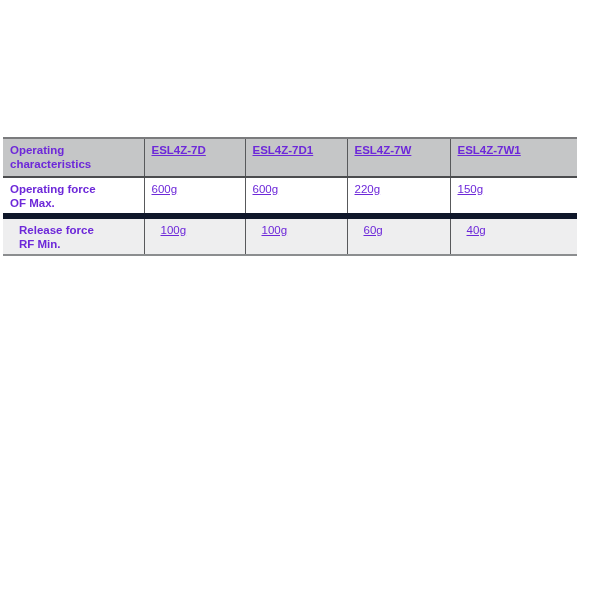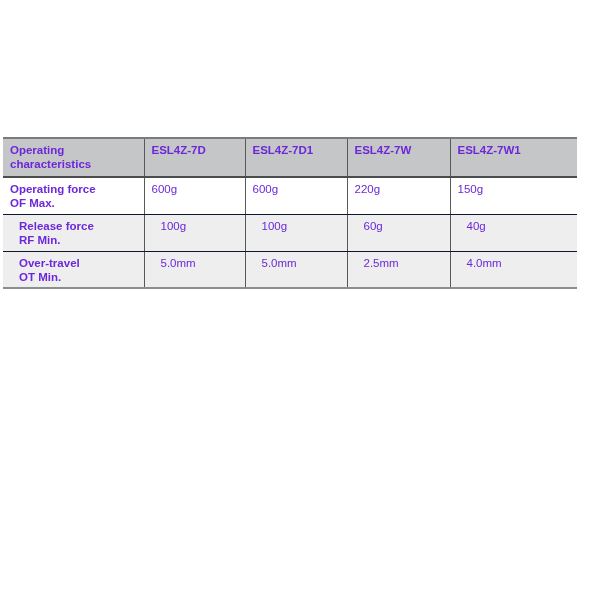--- a/index.html
+++ b/index.html
@@ -36,29 +36,30 @@
   }
   .spec-table thead th {
     height: 39px;
     background: #c5c6c7;
     font-weight: bold;
     border-top: 2px solid #7a7b7d;
     border-bottom: 2px solid #4b4c4e;
   }
   .spec-table tbody td {
     height: 37px;
-    border-bottom: 1px solid #0f172a;
+    border-bottom: 6px solid #0f172a;
     font-weight: normal;
   }
   .spec-table tbody tr:last-child td {
     border-bottom: 2px solid #8b8d8f;
   }
   .spec-table th + th,
   .spec-table td + td {
     border-left: 1px solid #58595b;
+    text-decoration: underline;
   }
   .spec-table tbody tr.stripe td {
     background: #eeeeef;
     padding-left: 16px;
   }
   .spec-table tbody td.label-cell {
     font-weight: bold;
   }
   .line2 {
     display: block;
@@ -96,22 +97,15 @@
           <td class="value-cell">220g</td>
           <td class="value-cell">150g</td>
         </tr>
         <tr class="stripe">
           <td class="label-cell"><span>Release force</span><span class="line2">RF Min.</span></td>
           <td class="value-cell">100g</td>
           <td class="value-cell">100g</td>
           <td class="value-cell">60g</td>
           <td class="value-cell">40g</td>
         </tr>
-        <tr class="stripe">
-          <td class="label-cell"><span>Over-travel</span><span class="line2">OT Min.</span></td>
-          <td class="value-cell">5.0mm</td>
-          <td class="value-cell">5.0mm</td>
-          <td class="value-cell">2.5mm</td>
-          <td class="value-cell">4.0mm</td>
-        </tr>
       </tbody>
   </table>
 </div>
 
 </body></html>

